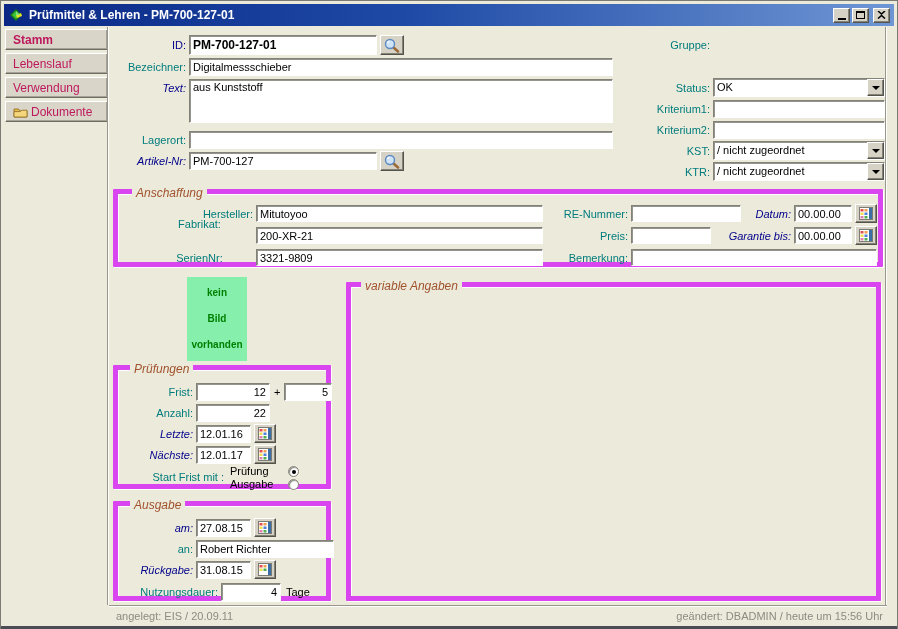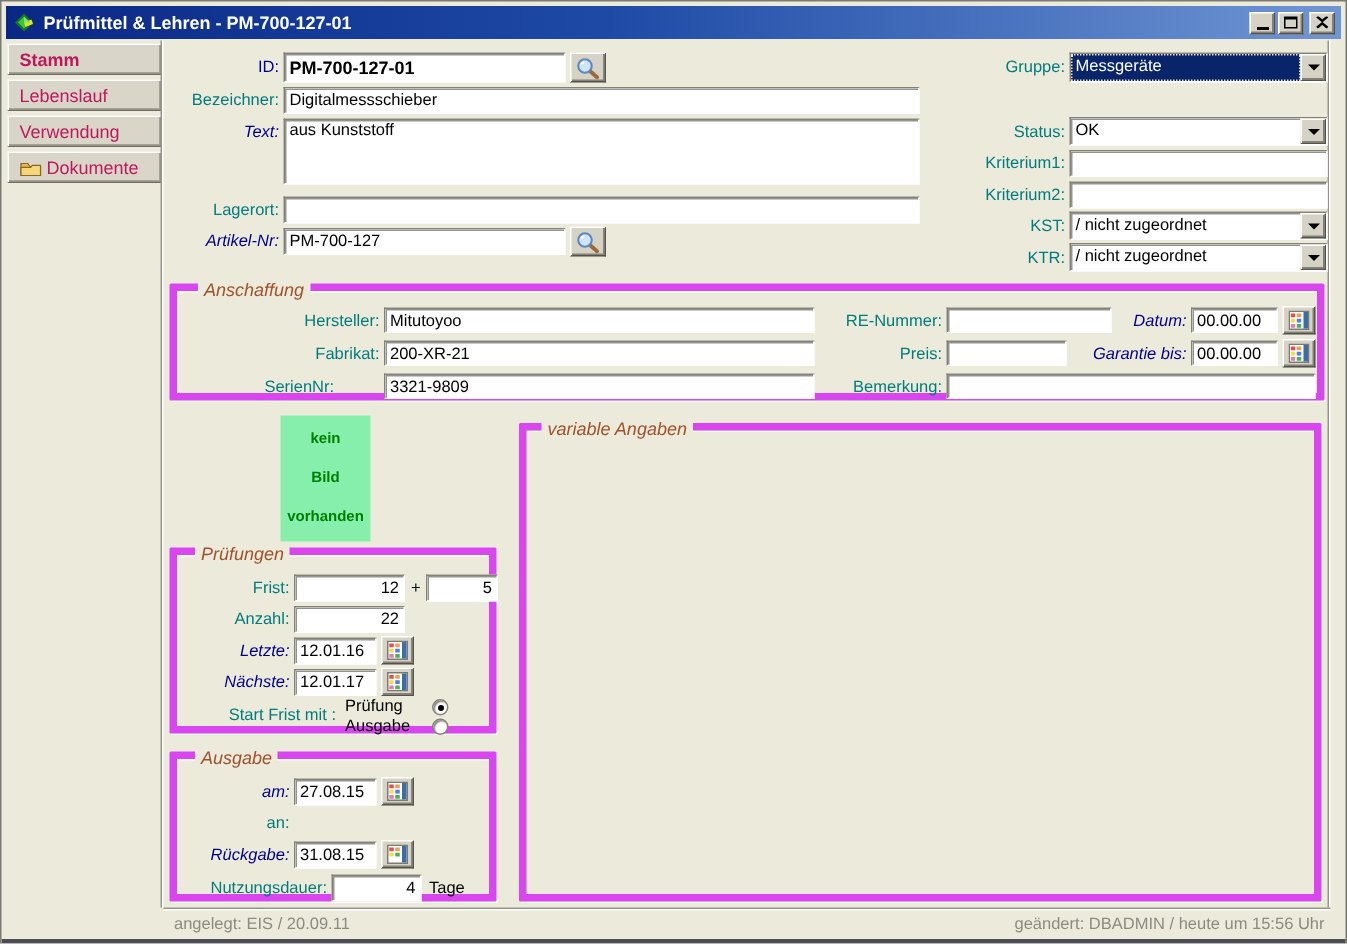--- a/index.html
+++ b/index.html
@@ -153,26 +153,20 @@
   <input class="field" style="left: 188px; top: 151px; width: 188px; height: 18px;" value="PM-700-127">
   <div class="sbtn" style="left:379px; top:150px; width:24px; height:20px;">
     <svg width="16" height="15" viewBox="0 0 16 15">
       <line x1="9.5" y1="9.5" x2="14" y2="13.5" stroke="#9c6a38" stroke-width="2.6" stroke-linecap="round"></line>
       <circle cx="6" cy="6" r="4.5" fill="#cfe4f7" stroke="#5b89c0" stroke-width="1.4"></circle>
       <path d="M3.5 5 A3 3 0 0 1 5.5 3.2" stroke="#fff" stroke-width="1.2" fill="none"></path>
     </svg>
   </div>
 
   <span class="lbl teal" style="left:604px; top:38px; width:105px;">Gruppe:</span>
-  <div class="combo focused" style="left:712px; top:34px; width:172px; height:20px;">
-    <span class="combo-text">Messgeräte</span>
-    <div class="combo-btn">
-        <div class="arrow-dn"></div>
-      </div>
-  </div>
 
   <span class="lbl teal" style="left:604px; top:81px; width:105px;">Status:</span>
   <div class="combo" style="left:712px; top:77px; width:172px; height:19px;">
     <span class="combo-text">OK</span>
     <div class="combo-btn">
         <div class="arrow-dn"></div>
       </div>
   </div>
 
   <span class="lbl teal" style="left:604px; top:102px; width:105px;">Kriterium1:</span>
@@ -212,21 +206,21 @@
         <rect x="10" y="1" width="3" height="11" fill="#3a6ea5"></rect>
         <rect x="1.5" y="2" width="3" height="2.5" fill="#e05050"></rect>
           <rect x="5.5" y="2" width="3" height="2.5" fill="#f0a050"></rect>
         <rect x="1.5" y="5.5" width="3" height="2.5" fill="#f0e050"></rect>
           <rect x="5.5" y="5.5" width="3" height="2.5" fill="#5080e0"></rect>
         <rect x="1.5" y="9" width="3" height="2.5" fill="#e080b0"></rect>
           <rect x="5.5" y="9" width="3" height="2.5" fill="#50b050"></rect>
       </svg>
     </div>
 
-    <span class="lbl teal" style="left:28px; top:36px; width:107px;">Fabrikat:</span>
+    <span class="lbl teal" style="left:28px; top:24px; width:107px;text-align:center;">Fabrikat:</span>
     <input class="field" style="left: 138px; top: 33px; width: 287px; height: 17px;" value="200-XR-21">
     <span class="lbl teal" style="left:402px; top:36px; width:108px;">Preis:</span>
     <input class="field" style="left: 513px; top: 33px; width: 80px; height: 17px;" value="">
     <span class="lbl navy" style="left:565px; top:36px; width:108px;">Garantie bis:</span>
     <input class="field" style="left: 676px; top: 33px; width: 58px; height: 17px;" value="00.00.00">
     <div class="sbtn" style="left:737px; top:32px; width:22px; height:19px;">
       <svg width="14" height="13" viewBox="0 0 14 13">
         <rect x="0.5" y="0.5" width="13" height="12" fill="#fff" stroke="#7b7b73"></rect>
         <rect x="10" y="1" width="3" height="11" fill="#3a6ea5"></rect>
         <rect x="1.5" y="2" width="3" height="2.5" fill="#e05050"></rect>
@@ -316,20 +310,21 @@
         <rect x="1.5" y="2" width="3" height="2.5" fill="#e05050"></rect>
           <rect x="5.5" y="2" width="3" height="2.5" fill="#f0a050"></rect>
         <rect x="1.5" y="5.5" width="3" height="2.5" fill="#f0e050"></rect>
           <rect x="5.5" y="5.5" width="3" height="2.5" fill="#5080e0"></rect>
         <rect x="1.5" y="9" width="3" height="2.5" fill="#e080b0"></rect>
           <rect x="5.5" y="9" width="3" height="2.5" fill="#50b050"></rect>
       </svg>
     </div>
 
     <span class="lbl teal" style="left:0px; top:37px; width:75px;">an:</span>
+    <input class="field" style="left: 78px; top: 34px; width: 138px; height: 18px;" value="Robert Richter">
 
     <span class="lbl navy" style="left:0px; top:58px; width:75px;">Rückgabe:</span>
     <input class="field" style="left: 78px; top: 55px; width: 55px; height: 18px;" value="31.08.15">
     <div class="sbtn" style="left:136px; top:54px; width:22px; height:19px;">
       <svg width="14" height="13" viewBox="0 0 14 13">
         <rect x="0.5" y="0.5" width="13" height="12" fill="#fff" stroke="#7b7b73"></rect>
         <rect x="10" y="1" width="3" height="11" fill="#3a6ea5"></rect>
         <rect x="1.5" y="2" width="3" height="2.5" fill="#e05050"></rect>
           <rect x="5.5" y="2" width="3" height="2.5" fill="#f0a050"></rect>
         <rect x="1.5" y="5.5" width="3" height="2.5" fill="#f0e050"></rect>

